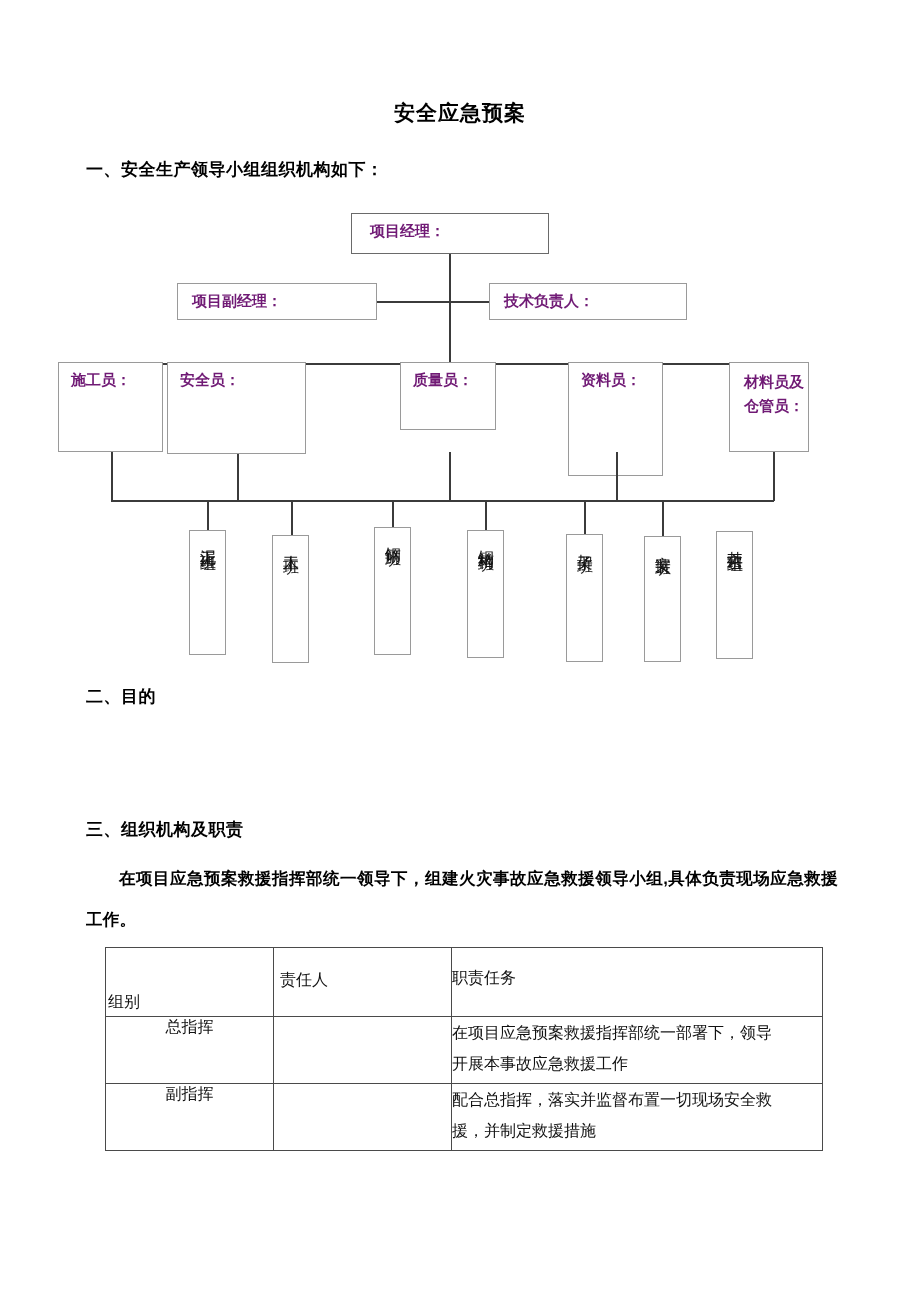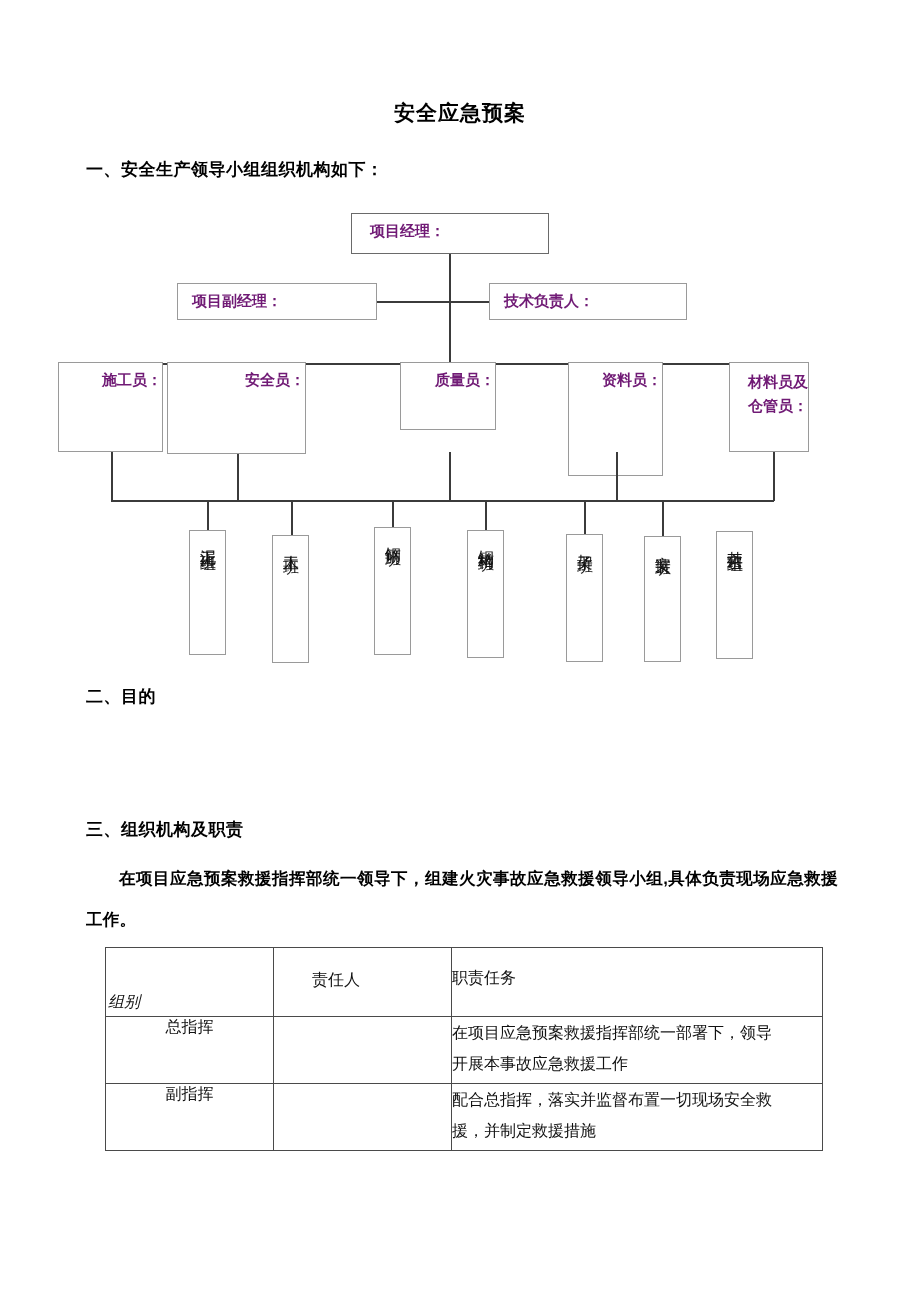--- a/index.html
+++ b/index.html
@@ -85,21 +85,21 @@
   }
   .node-label {
     display: block;
     padding-top: 7px;
     padding-left: 18px;
     line-height: 20px;
     white-space: pre-line;
   }
   .node.top-node { border-color: #6a6a6a; }
   .node.mid-node .node-label { padding-left: 14px; }
-  .node.staff-node .node-label { padding-left: 12px; text-align: right; }
+  .node.staff-node .node-label { padding-left: 12px; }
   .node.staff-node.wrap .node-label {
     padding-left: 14px;
     line-height: 24px;
   }
 
   
   .leaf {
     position: absolute;
     border: 1px solid #9a9a9a;
     background: #fff;
@@ -144,37 +144,35 @@
     vertical-align: top;
     overflow: visible;
   }
   #duty-table .col-group  { width: 168px; }
   #duty-table .col-person { width: 178px; }
   #duty-table .col-duty   { width: 371px; }
 
   .th-group-cell {
     position: relative;
     height: 68px;
-    font-style: italic;
   }
   .th-group-label {
     position: absolute;
     left: 2px;
     bottom: 3px;
     font-size: 16px;
   }
   .th-person-cell, .th-duty-cell {
     height: 68px;
     position: relative;
   }
   .th-person-label {
     position: absolute;
     left: 6px;
     top: 22px;
-    margin-left: 32px;
   }
   .th-duty-label {
     position: absolute;
     left: 0;
     right: 0;
     top: 20px;
   }
   .cell-group {
     height: 66px;
     text-align: center;

